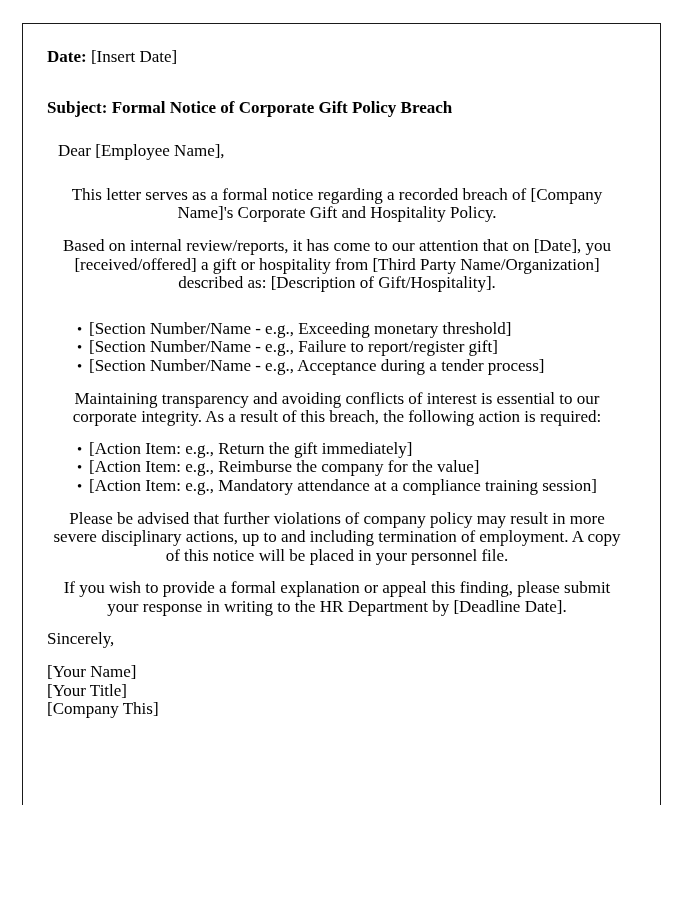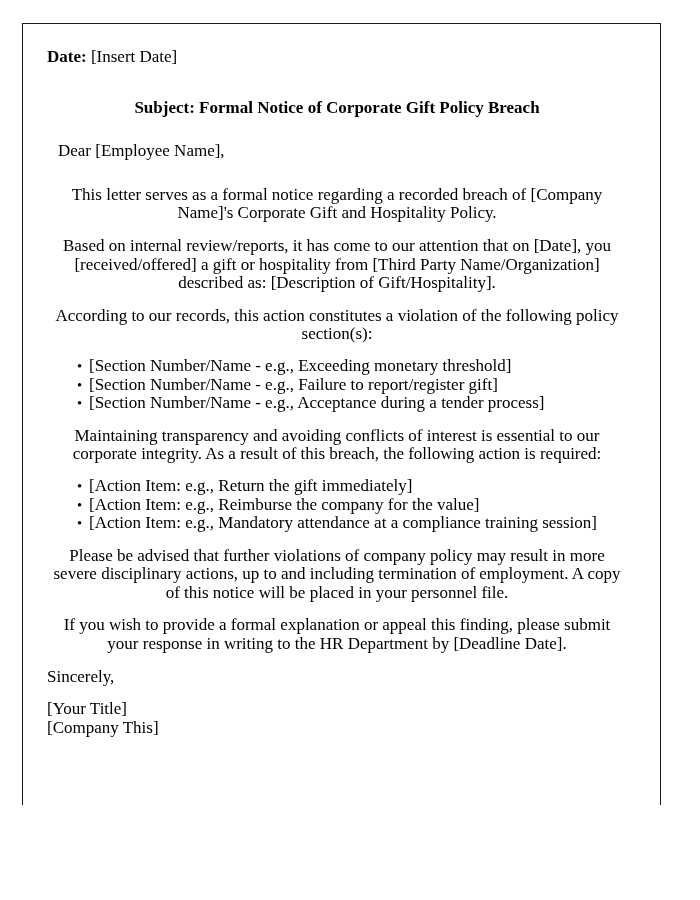--- a/index.html
+++ b/index.html
@@ -47,21 +47,20 @@
   }
   .block-gap-md {
     height: 14px;
   }
   .block-gap-sm {
     height: 13px;
   }
   .subject {
     margin: 0;
     font-weight: bold;
-    text-align: center;
   }
   .salutation {
     margin: 11px;
   }
   p.para {
     margin: 0;
     text-align: center;
   }
   ul.bullets {
     margin: 0;
@@ -109,21 +108,20 @@
     <div class="block-gap-md"></div>
 
     <p class="para">This letter serves as a formal notice regarding a recorded breach of [Company Name]'s Corporate Gift and Hospitality Policy.</p>
 
     <div class="block-gap-md"></div>
 
     <p class="para">Based on internal review/reports, it has come to our attention that on [Date], you [received/offered] a gift or hospitality from [Third Party Name/Organization] described as: [Description of Gift/Hospitality].</p>
 
     <div class="block-gap-md"></div>
 
-    <p class="para">According to our records, this action constitutes a violation of the following policy section(s):</p>
 
     <div class="block-gap-sm"></div>
 
     <ul class="bullets">
       <li>[Section Number/Name - e.g., Exceeding monetary threshold]</li>
       <li>[Section Number/Name - e.g., Failure to report/register gift]</li>
       <li>[Section Number/Name - e.g., Acceptance during a tender process]</li>
     </ul>
 
     <div class="block-gap-md"></div>
@@ -146,18 +144,19 @@
 
     <p class="para">If you wish to provide a formal explanation or appeal this finding, please submit your response in writing to the HR Department by [Deadline Date].</p>
 
     <div class="block-gap-md"></div>
 
     <p class="sig-line">Sincerely,</p>
 
     <div class="block-gap-md"></div>
 
     <div class="signature-block">
+      <p class="sig-line">[Your Name]</p>
       <p class="sig-line">[Your Title]</p>
       <p class="sig-line">[Company This]</p>
     </div>
 
   </div>
 </div>
 
 </body></html>

